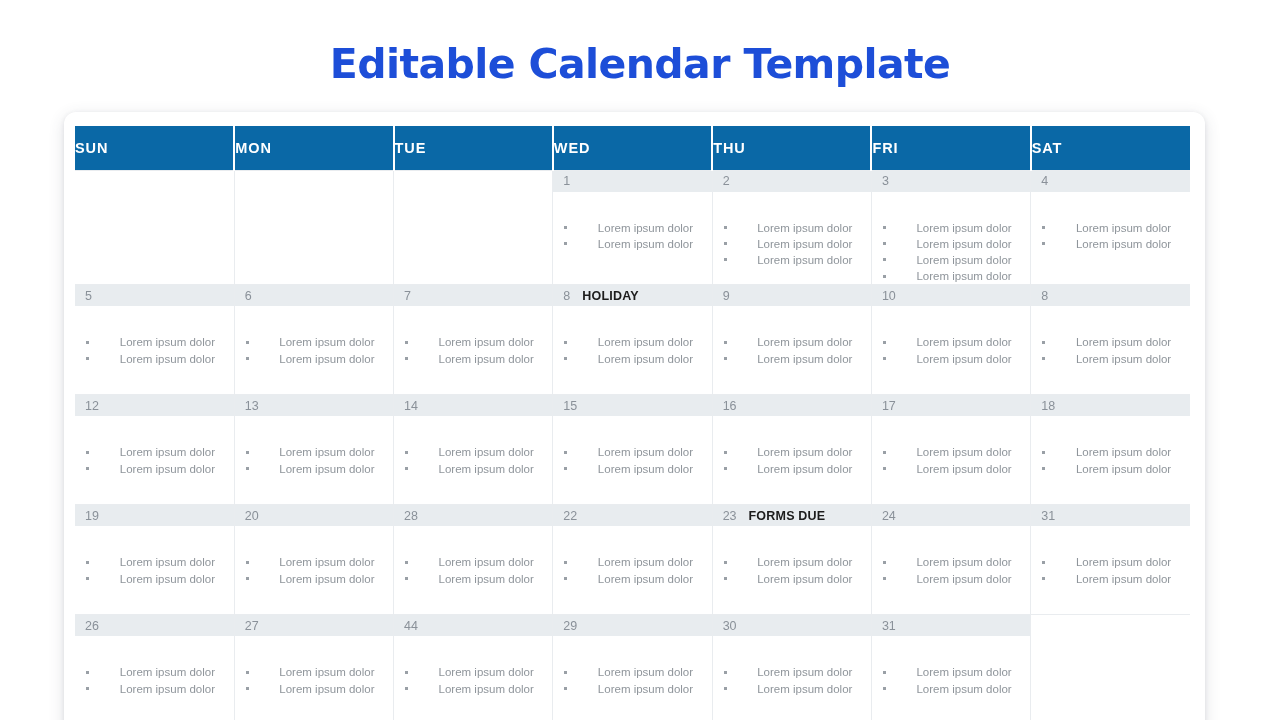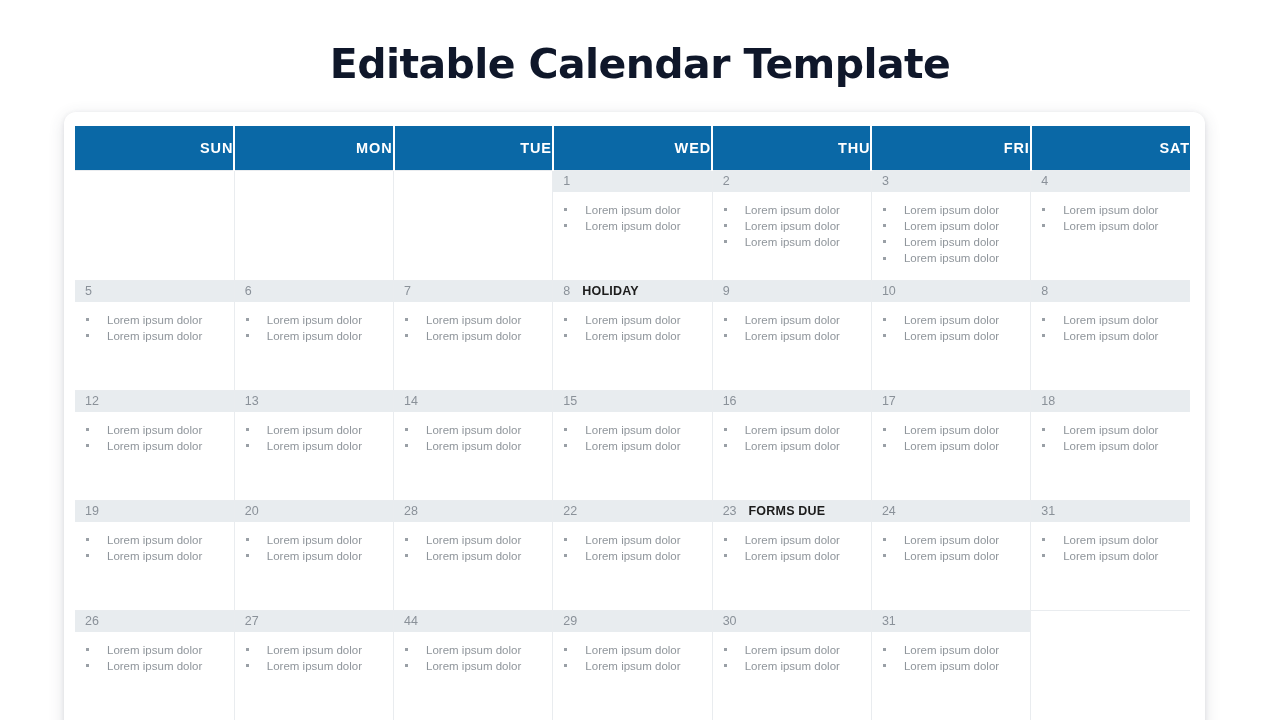--- a/index.html
+++ b/index.html
@@ -22,21 +22,21 @@
   
   .title {
     position: absolute;
     top: 40px;
     left: 0;
     width: 1280px;
     text-align: center;
     font-size: 41px;
     font-weight: bold;
     letter-spacing: -0.6px;
-    color: #0f172a;
+    color: #1d4ed8;
     font-family: "DejaVu Sans", sans-serif;
   }
 
   
   .card-shadow {
     position: absolute;
     left: 64px;
     top: 112px;
     width: 1141px;
     height: 640px;
@@ -60,21 +60,21 @@
   .calendar col { width: 159.28px; }
 
   
   thead th {
     background: #0a68a6;
     color: #ffffff;
     font-size: 14.5px;
     font-weight: bold;
     letter-spacing: 0.9px;
     height: 44px;
-    text-align: right;
+    text-align: left;
     vertical-align: middle;
     border-right: 2px solid #ffffff;
     font-family: "Liberation Sans", sans-serif;
   }
   thead th:last-child { border-right: none; margin-top: 32px; }
 
   
   td.day {
     vertical-align: top;
     padding: 0;
@@ -111,22 +111,23 @@
     color: #1c1c1c;
     letter-spacing: 0.2px;
     line-height: 1;
     white-space: nowrap;
     font-family: "Liberation Sans", sans-serif;
   }
 
   
   .events {
     list-style: none;
-    padding: 10px 6px 0 10px;
+    padding: 28px 6px 0 10px;
     margin: 0;
+    text-align: center;
   }
   .events li {
     position: relative;
     padding-left: 22px;
     font-size: 11.5px;
     line-height: 16.2px;
     color: #8f959b;
     white-space: nowrap;
     font-family: "Liberation Sans", sans-serif;
   }

